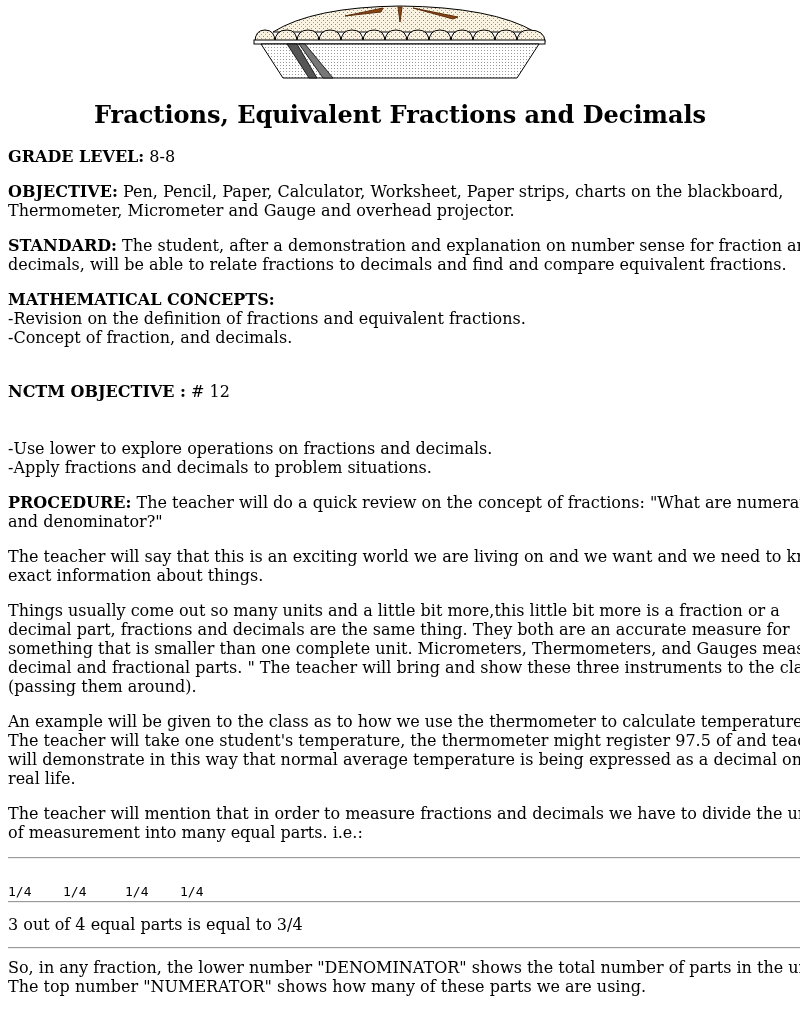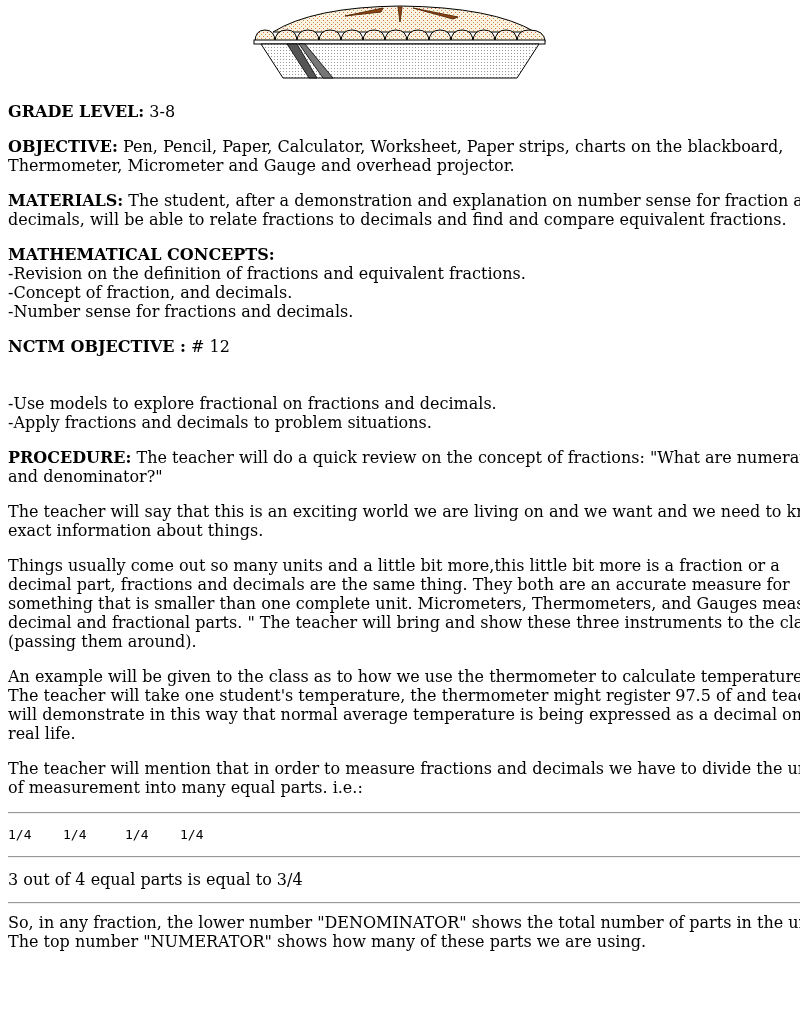--- a/index.html
+++ b/index.html
@@ -15,21 +15,21 @@
     h1 {
       text-align: center; width: 800px; margin: 17px 0 0 -8px;
       font-size: 24px; line-height: 28px; font-weight: bold;
     }
     p { margin: 16px 0 0 0; }
     p.first { margin-top: 18px; }
     b { font-weight: bold; }
     hr { border: 0; border-top: 1px solid #9a9a9a; border-bottom: 1px solid #eeeeee; margin: 0; width: 800px; height: 0; }
     .hr1 { margin-top: 15px; }
     .strips { font-family: "DejaVu Sans Mono", monospace; font-size: 13px; height: 42px; line-height: 42px; position: relative; }
-    .strips span { position: absolute; top: 0; }
+    .strips span { position: absolute; top: 12px; }
     .eq { height: 44px; line-height: 44px; }
     .last { margin-top: 9px; }
   </style>
 </head>
 <body>
 
 <div class="page">
 
   <div class="pie-wrap">
     <svg class="pie" width="294" height="78" viewBox="0 0 294 78">
@@ -63,37 +63,38 @@
         <path d="M242 40 Q242 28 253 28 Q264 28 264 40 Z"></path>
         <path d="M264 40 Q264 28 276 28 Q292 28 292 40 Z"></path>
       </g>
       <rect x="1" y="38" width="291" height="4" fill="#ffffff" stroke="#000" stroke-width="1"></rect>
       <path d="M8 42 L286 42 L264 76 L30 76 Z" fill="url(#dish)" stroke="#000" stroke-width="1"></path>
       <path d="M34 42 L44 42 L64 76 L56 76 Z" fill="#555" stroke="#000" stroke-width="0.8"></path>
       <path d="M46 42 L52 42 L80 76 L70 76 Z" fill="#777" stroke="#000" stroke-width="0.8"></path>
     </svg>
   </div>
 
+  <h1>Fractions, Equivalent Fractions and Decimals</h1>
 
-  <p class="first"><b>GRADE LEVEL:</b><span> 3-8</span></p>
+  <p class="first"><b>GRADE LEVEL:</b><span> 8-8</span></p>
 
   <p><b>OBJECTIVE:</b><span> Pen, Pencil, Paper, Calculator, Worksheet, Paper strips, charts on the blackboard, Thermometer, Micrometer and Gauge and overhead projector.</span></p>
 
-  <p><b>MATERIALS:</b><span> The student, after a demonstration and explanation on number sense for fraction and decimals, will be able to relate fractions to decimals and find and compare equivalent fractions.</span></p>
+  <p><b>STANDARD:</b><span> The student, after a demonstration and explanation on number sense for fraction and decimals, will be able to relate fractions to decimals and find and compare equivalent fractions.</span></p>
 
   <p><b>MATHEMATICAL CONCEPTS:</b><br>
     <span>-Revision on the definition of fractions and equivalent fractions.</span><br>
     <span>-Concept of fraction, and decimals.</span><br>
-    <span>-Number sense for fractions and decimals.</span><br>
+    <br>
   </p>
 
   <p><b>NCTM OBJECTIVE :</b><span> # 12</span><br>
     <br>
     <br>
-    <span>-Use models to explore fractional on fractions and decimals.</span><br>
+    <span>-Use lower to explore operations on fractions and decimals.</span><br>
     <span>-Apply fractions and decimals to problem situations.</span>
   </p>
 
   <p><b>PROCEDURE:</b><span> The teacher will do a quick review on the concept of fractions: "What are numerator and denominator?"</span></p>
 
   <p>The teacher will say that this is an exciting world we are living on and we want and we need to know exact information about things.</p>
   <p>Things usually come out so many units and a little bit more,this little bit more is a fraction or a decimal part, fractions and decimals are the same thing. They both are an accurate measure for something that is smaller than one complete unit. Micrometers, Thermometers, and Gauges measure decimal and fractional parts. " The teacher will bring and show these three instruments to the class." (passing them around).</p>
   <p>An example will be given to the class as to how we use the thermometer to calculate temperature. The teacher will take one student's temperature, the thermometer might register 97.5 of and teacher will demonstrate in this way that normal average temperature is being expressed as a decimal on the real life.</p>
   <p>The teacher will mention that in order to measure fractions and decimals we have to divide the unit of measurement into many equal parts. i.e.:</p>
 

